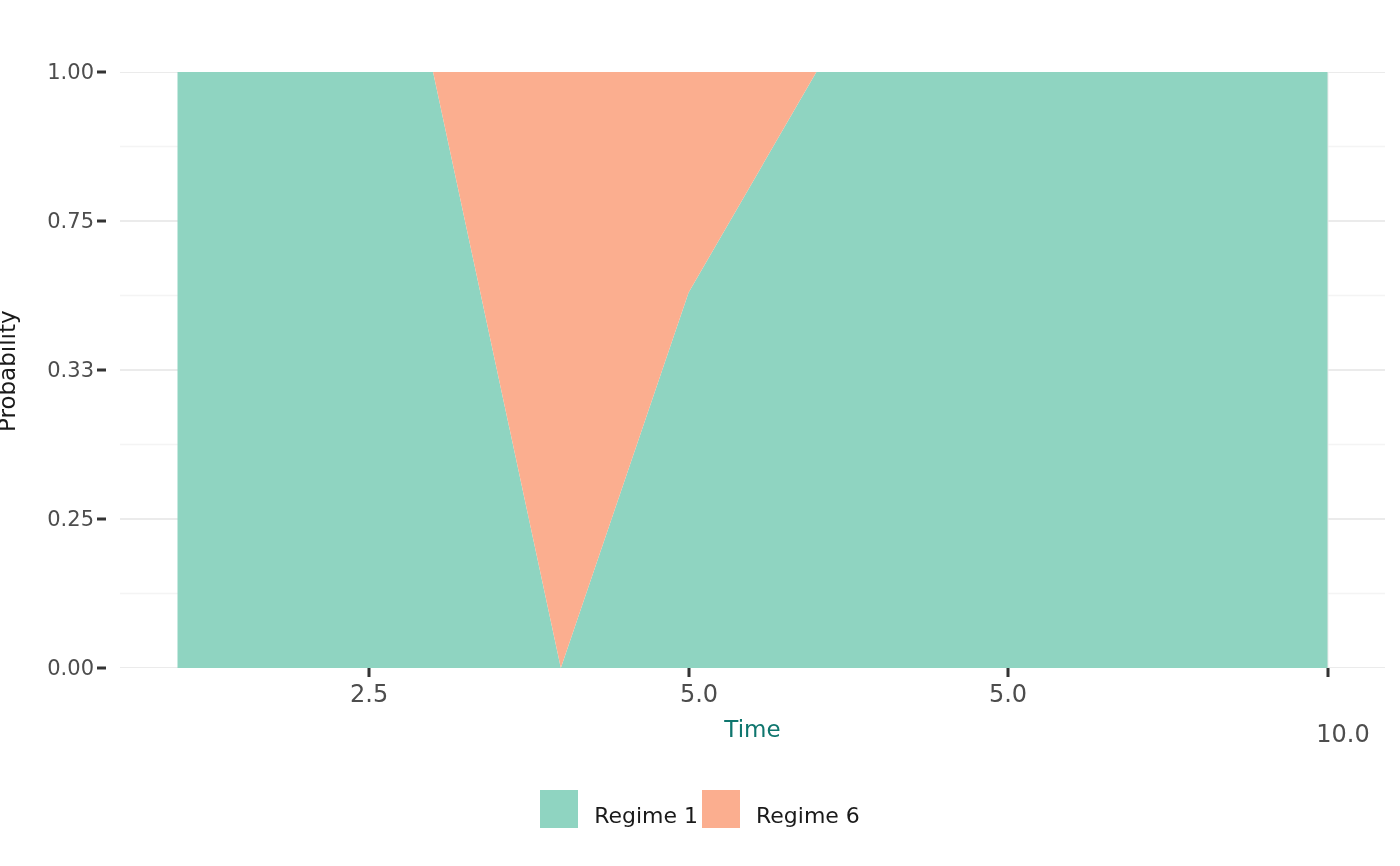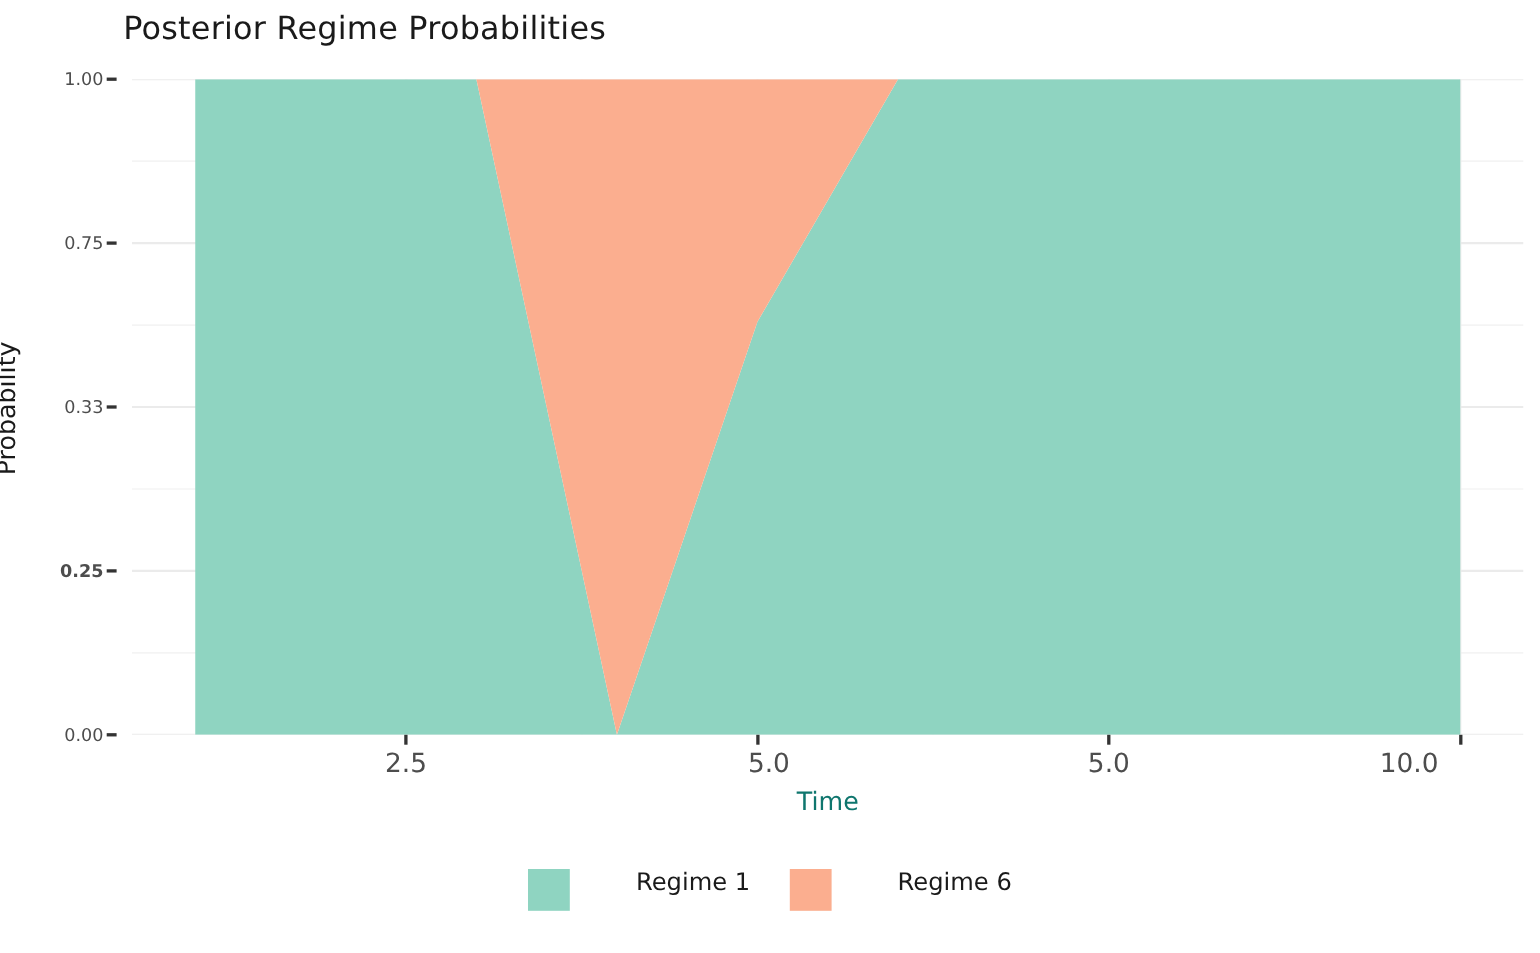--- a/index.html
+++ b/index.html
@@ -48,21 +48,21 @@
   #y-axis {
     position: absolute;
     left: 0px;
     top: 72px;
     width: 120px;
     height: 596px;
   }
   .y-tick-label {
     position: absolute;
     right: 26px;
-    font-size: 16px;
+    font-size: 21px;
     color: #4d4d4d;
     text-align: right;
     white-space: nowrap;
     transform: translateY(-50%);
   }
   .y-tick-mark {
     position: absolute;
     right: 14px;
     width: 9px;
     height: 3px;
@@ -118,49 +118,47 @@
     left: 0;
     top: 790px;
     width: 1400px;
     display: flex;
     justify-content: center;
     align-items: center;
     gap: 0px;
   }
   .legend-item {
     display: flex;
-    align-items: flex-start;
-    margin: 0 18px;
-    gap: 44px;
+    align-items: flex-end;
+    margin: 0 2px;
   }
   .legend-swatch {
     width: 38px;
     height: 38px;
     display: inline-block;
   }
   .legend-label {
     margin-left: 16px;
     font-size: 22px;
     color: #1a1a1a;
     white-space: nowrap;
   }
 </style>
 </head>
 <body>
 
 <div id="root">
 
-  <div id="chart-title">Posterior Regime Probabilities</div>
 
   <div id="y-axis">
     <div id="y-axis-title">Probability</div>
     <div class="y-ticks"></div>
   <div class="y-tick-label" style="top: 596px;">0.00</div>
       <div class="y-tick-mark" style="top: 596px;"></div>
-      <div class="y-tick-label" style="top: 447px; font-weight: bold;">0.25</div>
+      <div class="y-tick-label" style="top: 447px;">0.25</div>
       <div class="y-tick-mark" style="top: 447px;"></div>
       <div class="y-tick-label" style="top: 298px;">0.33</div>
       <div class="y-tick-mark" style="top: 298px;"></div>
       <div class="y-tick-label" style="top: 149px;">0.75</div>
       <div class="y-tick-mark" style="top: 149px;"></div>
       <div class="y-tick-label" style="top: 0px;">1.00</div>
       <div class="y-tick-mark" style="top: 0px;"></div>
     </div>
 
   <div id="plot-panel">
@@ -195,21 +193,21 @@
   </div>
 
   <div id="x-axis">
       <div class="x-tick-mark" style="left: 249.167px;"></div>
       <div class="x-tick-label" style="left: 249.167px;">2.5</div>
       <div class="x-tick-mark" style="left: 568.611px;"></div>
       <div class="x-tick-label" style="left: 579px;">5.0</div>
       <div class="x-tick-mark" style="left: 888.056px;"></div>
       <div class="x-tick-label" style="left: 888.056px;">5.0</div>
       <div class="x-tick-mark" style="left: 1207.5px;"></div>
-      <div class="x-tick-label" style="left: 1161px;">10.0</div>
+      <div class="x-tick-label" style="left: 1223px; margin-top: 40px;">10.0</div>
     </div>
   <div id="x-axis-title">Time</div>
 
   <div id="legend">
       <div class="legend-item">
         <span class="legend-swatch" style="background: rgb(143, 212, 193);"></span>
         <span class="legend-label">Regime 1</span>
       </div>
       <div class="legend-item">
         <span class="legend-swatch" style="background: rgb(251, 174, 143);"></span>

